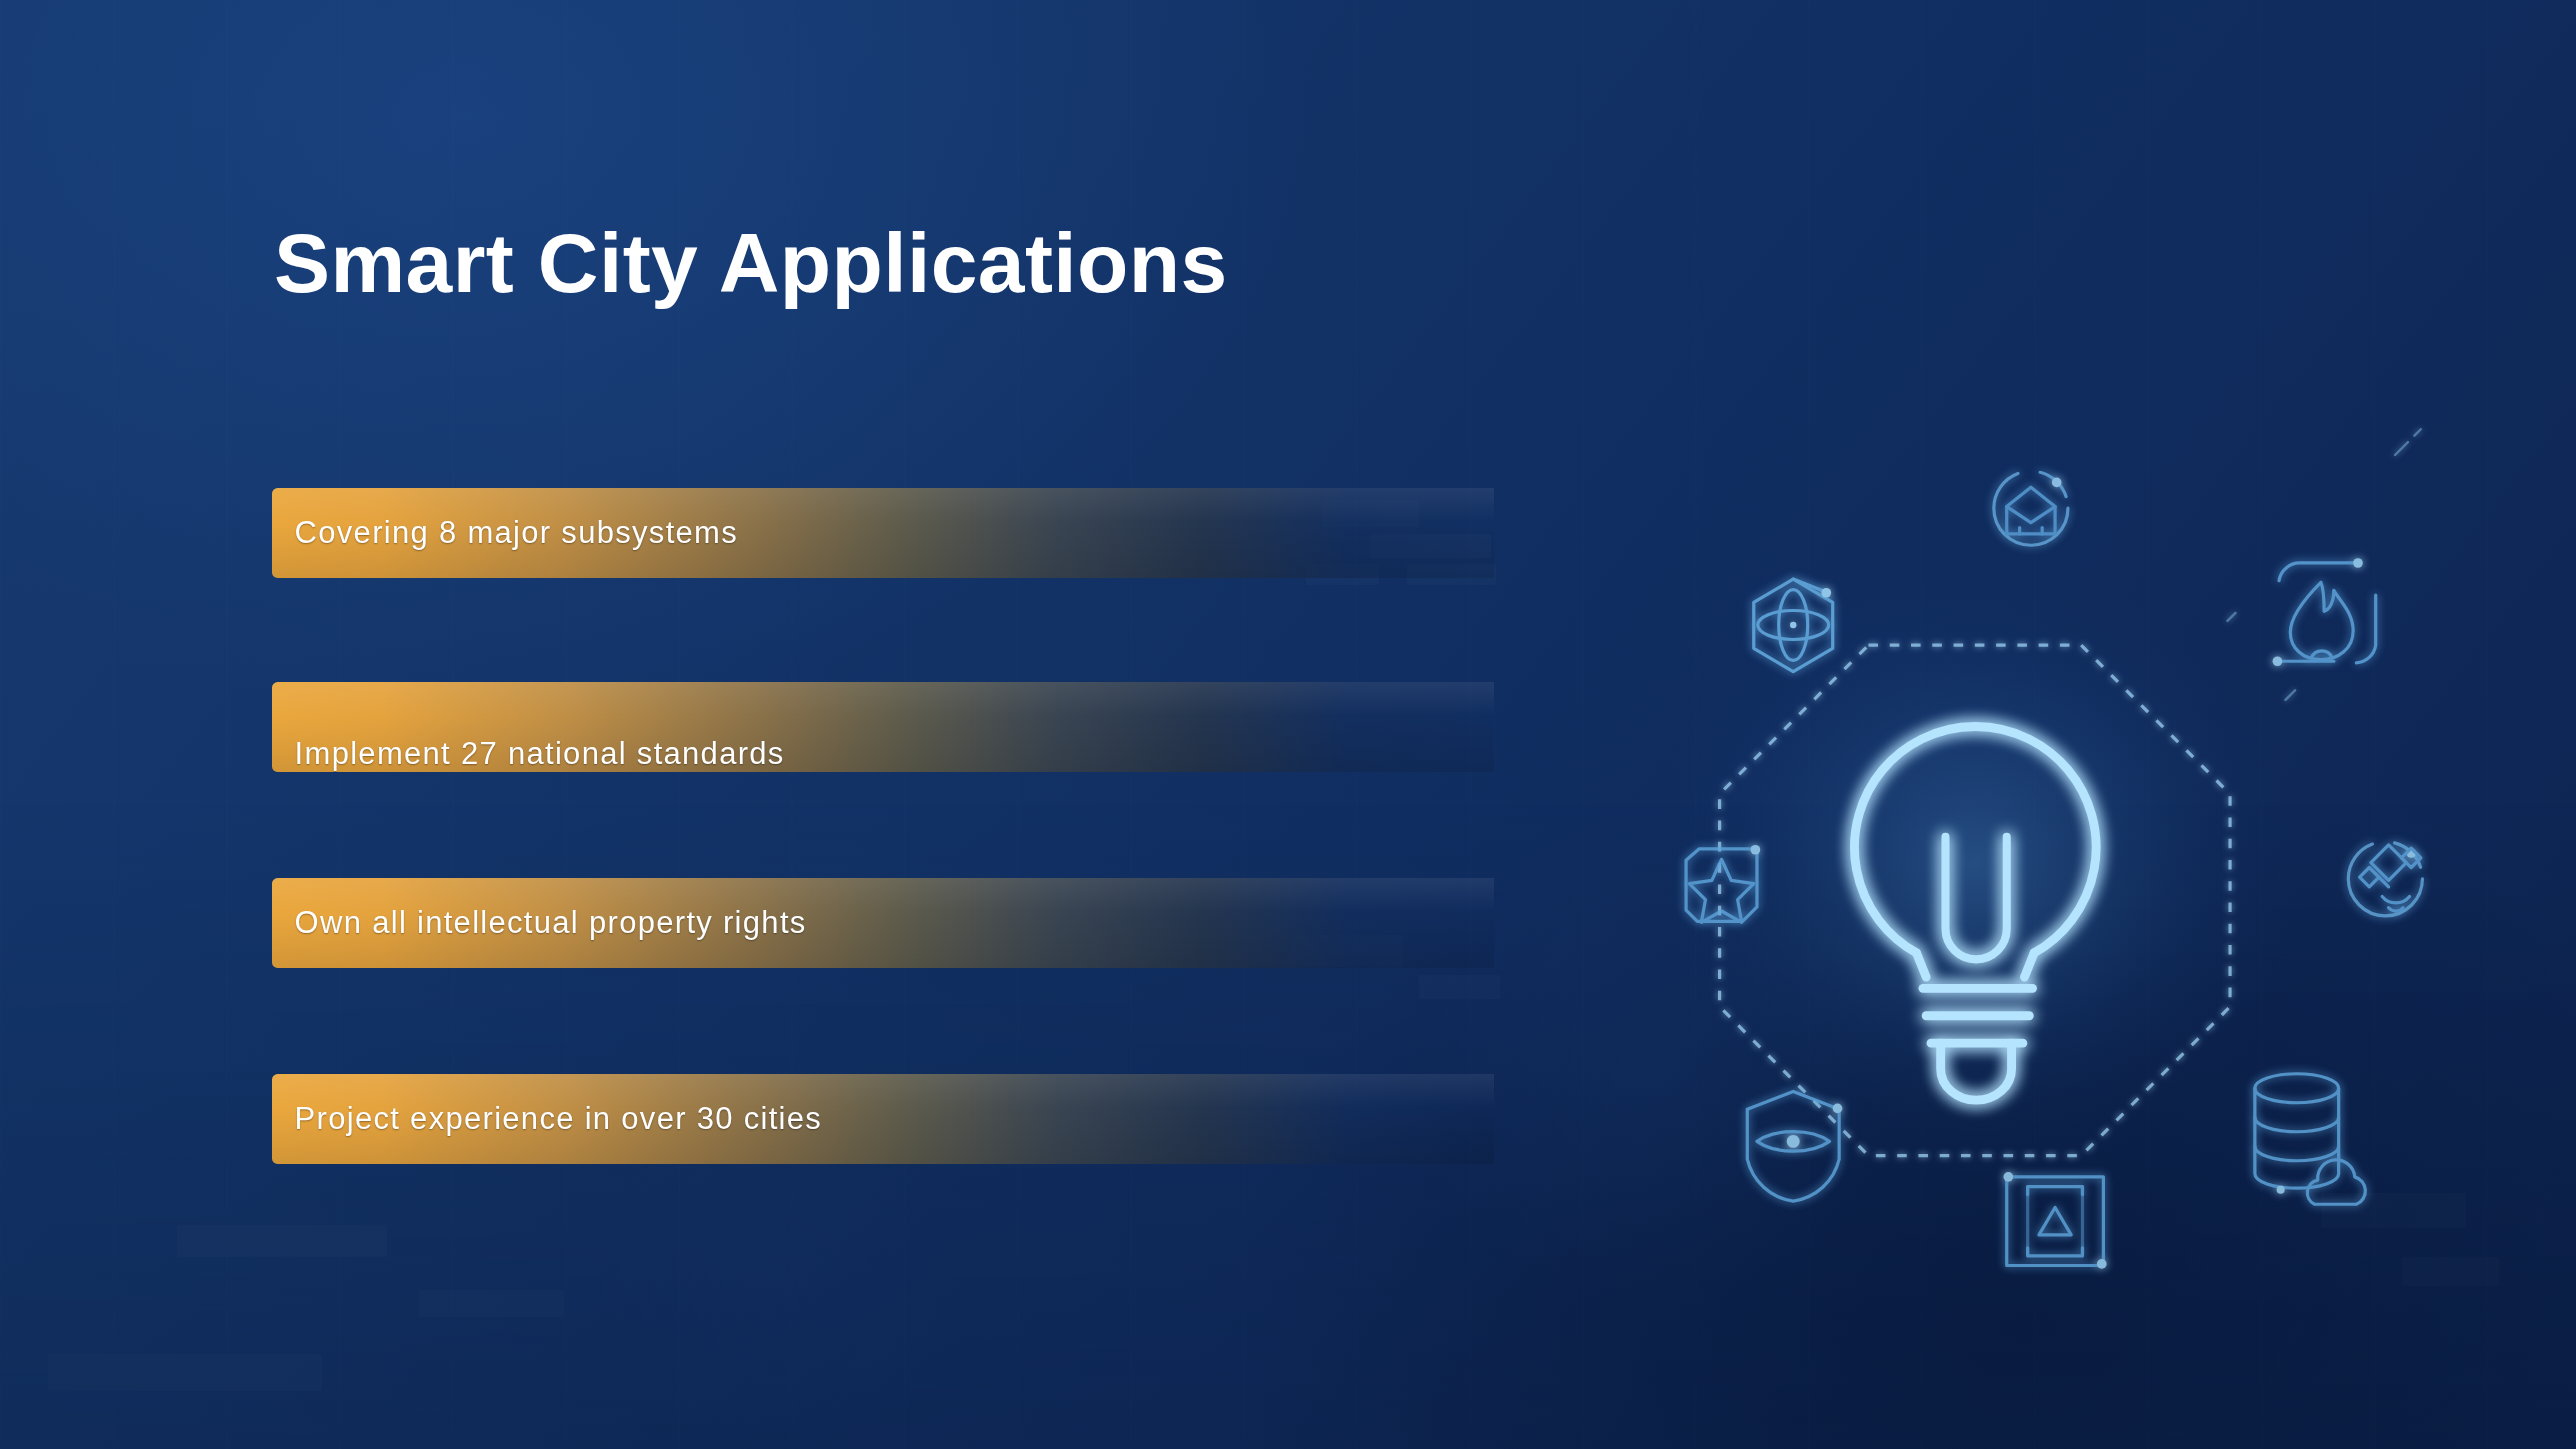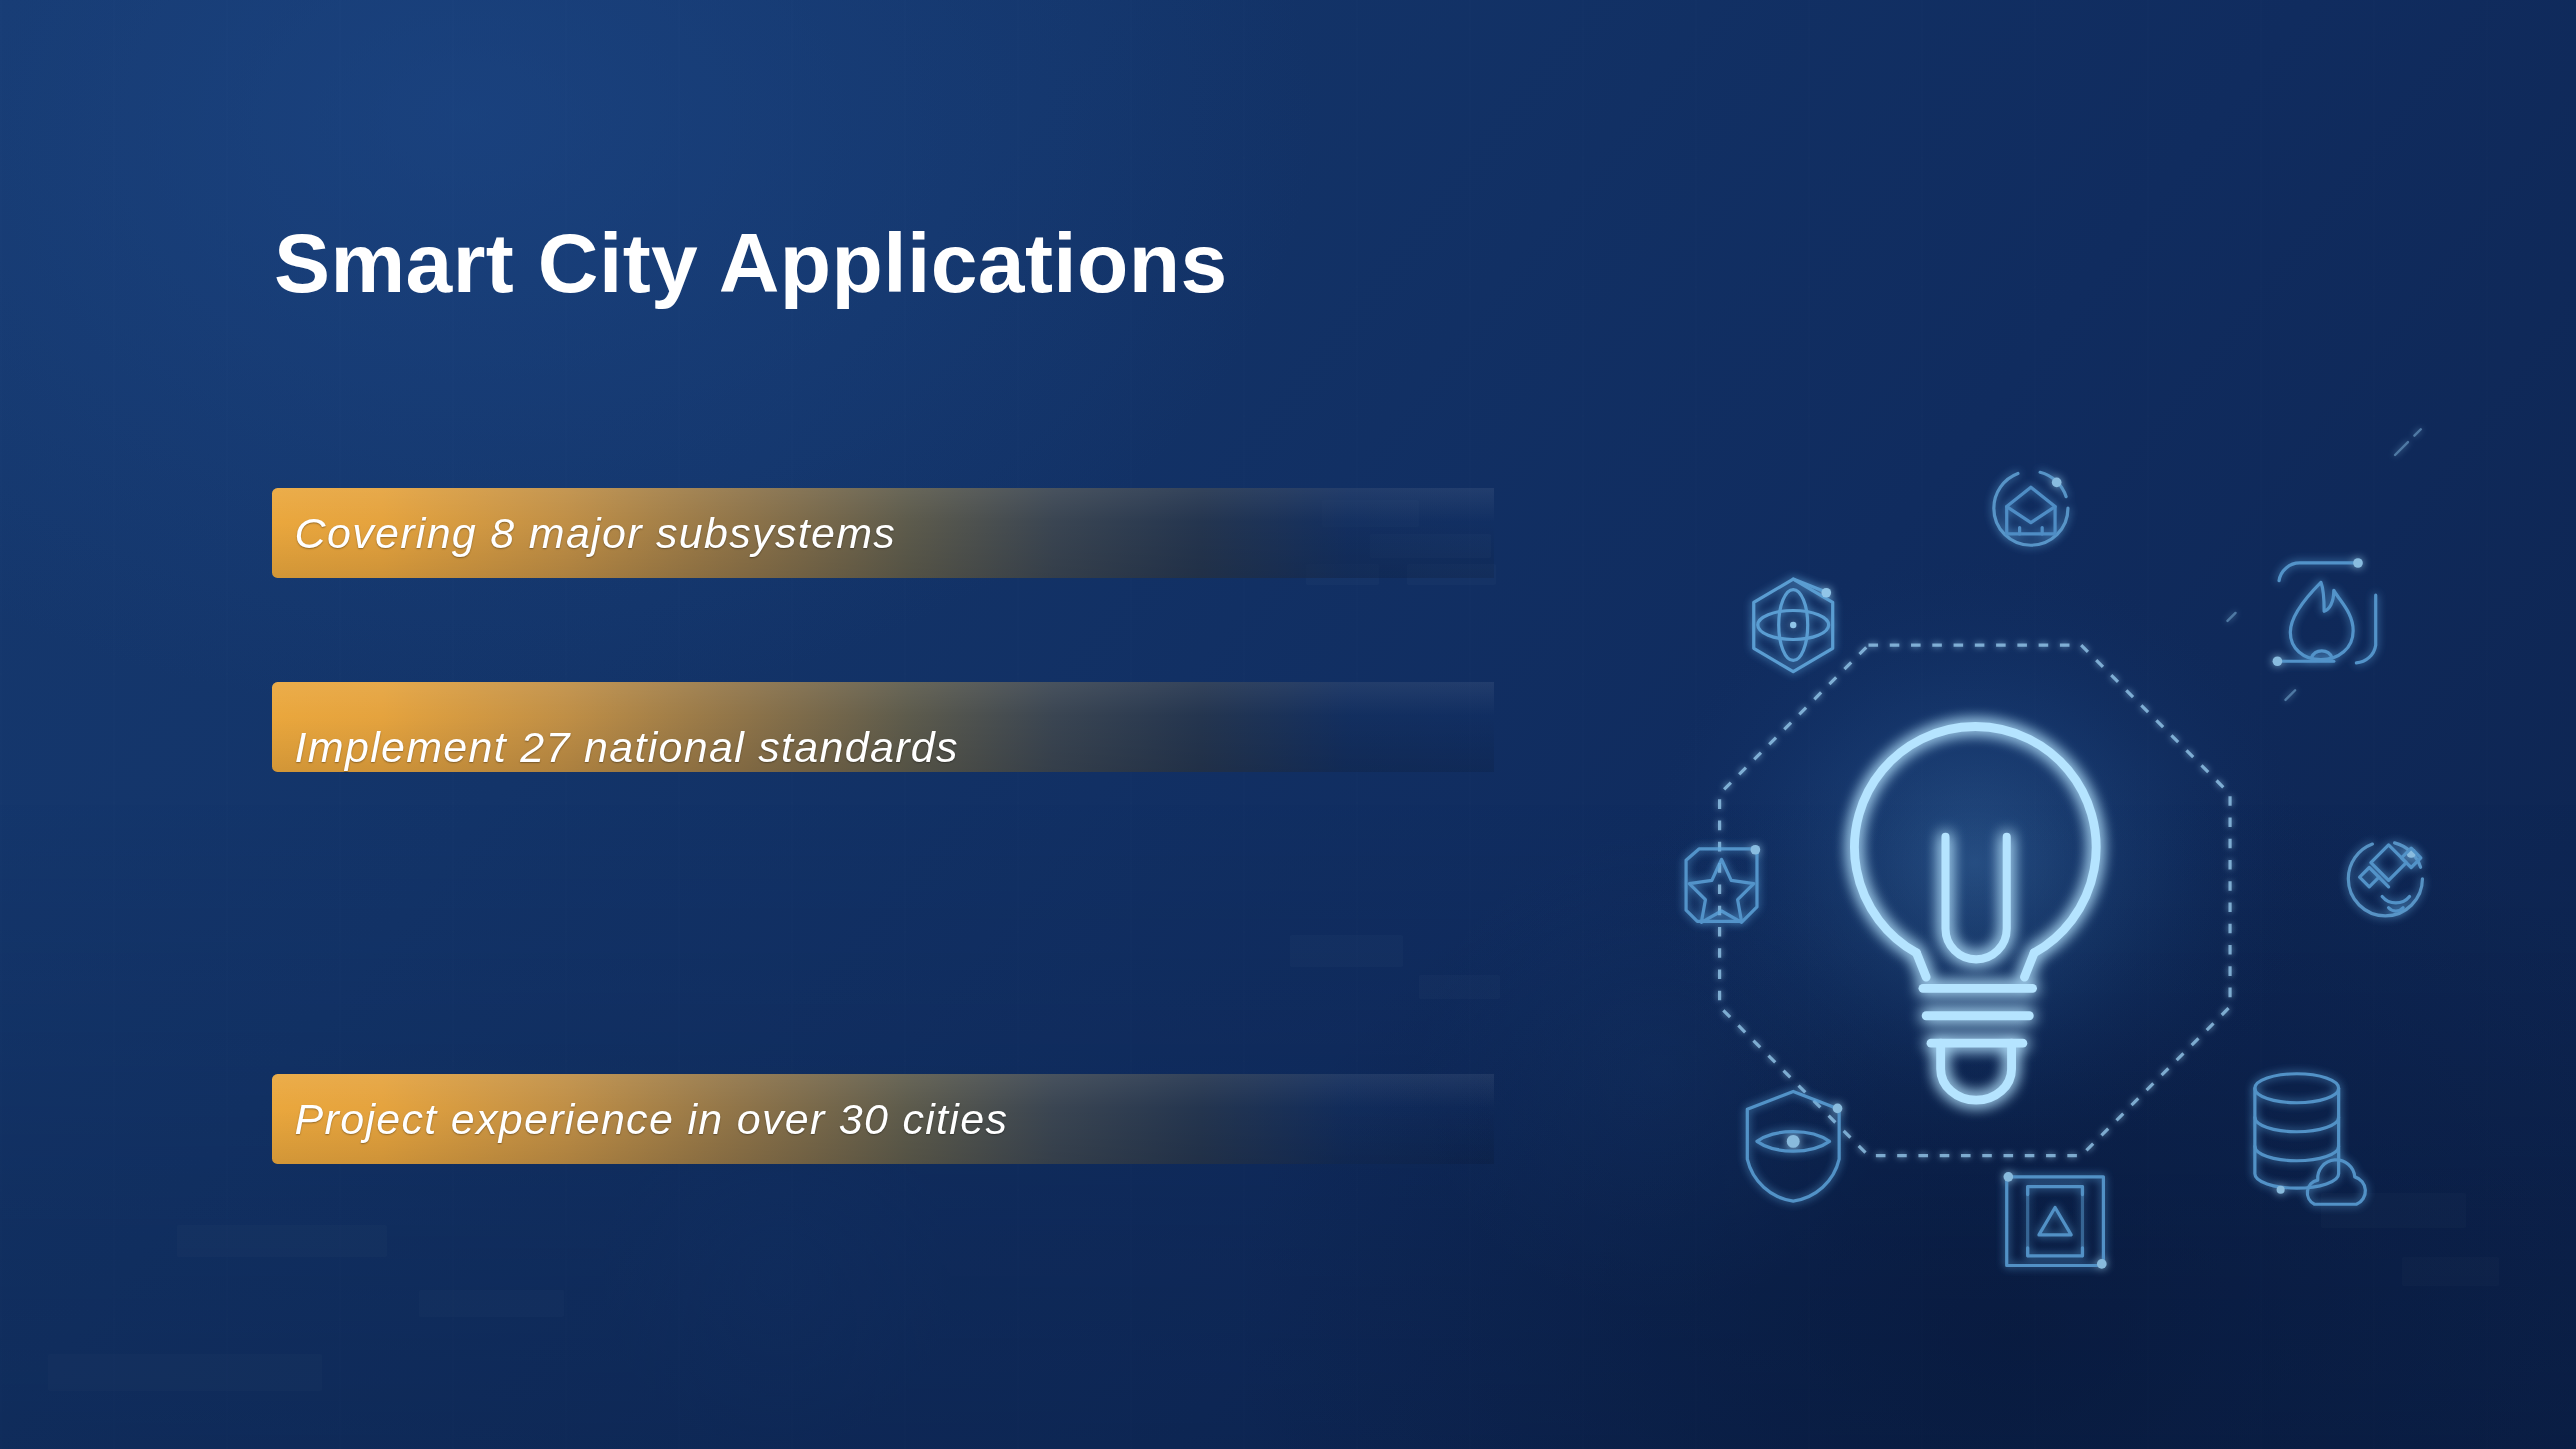--- a/index.html
+++ b/index.html
@@ -60,22 +60,22 @@
         rgba(17,42,86,0) 100%);
   }
   .bar::after{
     content:"";position:absolute;left:0;top:0;right:0;bottom:0;
     border-top-left-radius:5.6px;border-bottom-left-radius:5.6px;
     background:linear-gradient(180deg, rgba(255,255,255,.07) 0%, rgba(255,255,255,0) 38%, rgba(0,0,0,.10) 100%);
     pointer-events:none;
   }
   .bar .txt{
     position:relative;z-index:2;
-    color:#ffffff;font-size:43px;font-weight:400;letter-spacing:1.3px;
-    white-space:nowrap;text-shadow:0 0.8px 1.6px rgba(0,0,0,.35);font-style:italic;
+    color:#ffffff;font-size:31px;font-weight:400;letter-spacing:1.3px;
+    white-space:nowrap;text-shadow:0 0.8px 1.6px rgba(0,0,0,.35);
   }
   #bar0{top:488px;}
   #bar1{top:682px;align-items:flex-end;}
   #bar2{top:878px;}
   #bar3{top:1074px;}
 
   
   #graphic{position:absolute;left:1475px;top:379px;width:999px;height:919px;}
   #graphic svg{display:block;width:100%;height:100%;overflow:visible;}
 </style>
@@ -101,20 +101,23 @@
   <div class="tex tex-b"></div>
 
   <div id="title">Smart City Applications</div>
 
   <div class="bar" id="bar0">
     <span class="txt">Covering 8 major subsystems</span>
   </div>
   <div class="bar" id="bar1">
     <span class="txt">Implement 27 national standards</span>
   </div>
+  <div class="bar" id="bar2">
+    <span class="txt">Own all intellectual property rights</span>
+  </div>
   <div class="bar" id="bar3">
     <span class="txt">Project experience in over 30 cities</span>
   </div>
 
   <div id="graphic">
     <svg viewBox="0 0 1240 1140" xmlns="http://www.w3.org/2000/svg">
       <defs>
         <filter id="glowBig" x="-80%" y="-80%" width="260%" height="260%">
           <feGaussianBlur stdDeviation="9" result="b"></feGaussianBlur>
           <feMerge>

